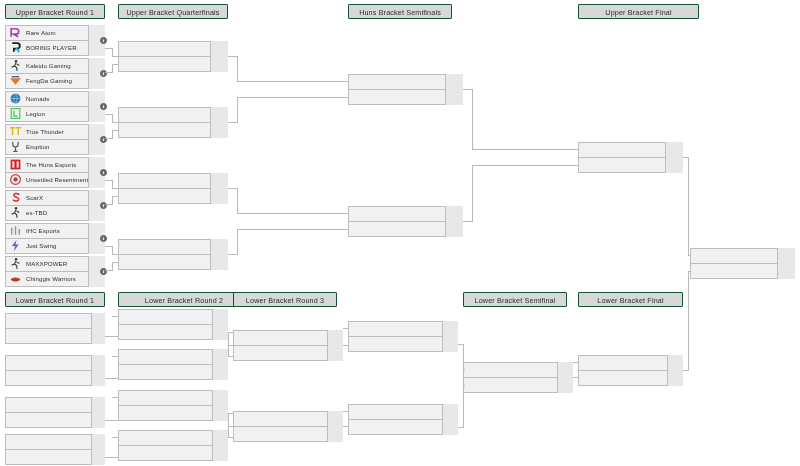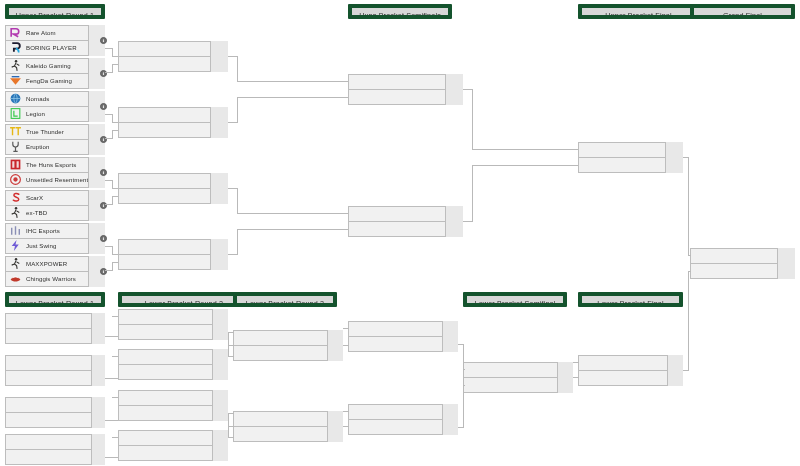--- a/index.html
+++ b/index.html
@@ -6,21 +6,21 @@
   body{
     width:800px;height:466px;position:relative;overflow:hidden;
     font-family:"Liberation Sans","DejaVu Sans",sans-serif;
     -webkit-font-smoothing:antialiased;
   }
   #stage{position:absolute;left:0;top:0;width:800px;height:466px;}
 
   
   .round-head{
     position:absolute;height:15px;line-height:15px;
-    background:#d8d8d8;border:4px solid #14532d;
+    background:#d8d8d8;border:1px solid #14532d;
     color:#2a2a2a;font-size:7.2px;text-align:center;
     letter-spacing:.15px;white-space:nowrap;overflow:hidden;
     box-sizing:border-box;border-radius:1px;
   }
 
   
   .match{
     position:absolute;box-sizing:border-box;
     border:1px solid #bdbdbd;background:#f1f1f1;
   }
@@ -63,23 +63,23 @@
 
   
   .lg{width:13px;height:13px;display:block;}
 </style>
 </head>
 <body>
 
 <div id="stage">
 
   <div class="round-head" style="left:5px;top:4px;width:100px;">Upper Bracket Round 1</div>
+  <div class="round-head" style="left:118px;top:4px;width:110px;">Upper Bracket Quarterfinals</div>
   <div class="round-head" style="left:348px;top:4px;width:104px;">Huns Bracket Semifinals</div>
   <div class="round-head" style="left:578px;top:4px;width:121px;">Upper Bracket Final</div>
-  <div class="round-head" style="left:690px;top:4px;width:105px;">Grand Final</div>
 
   <div class="round-head" style="left:5px;top:292px;width:100px;">Lower Bracket Round 1</div>
   <div class="round-head" style="left:118px;top:292px;width:132px;">Lower Bracket Round 2</div>
   <div class="round-head" style="left:233px;top:292px;width:104px;">Lower Bracket Round 3</div>
   <div class="round-head" style="left:463px;top:292px;width:104px;">Lower Bracket Semifinal</div>
   <div class="round-head" style="left:578px;top:292px;width:105px;">Lower Bracket Final</div>
 
   <div class="match" style="left:5px;top:25px;width:100px;height:31px;">
     <div class="row top">
       <span class="logo">

